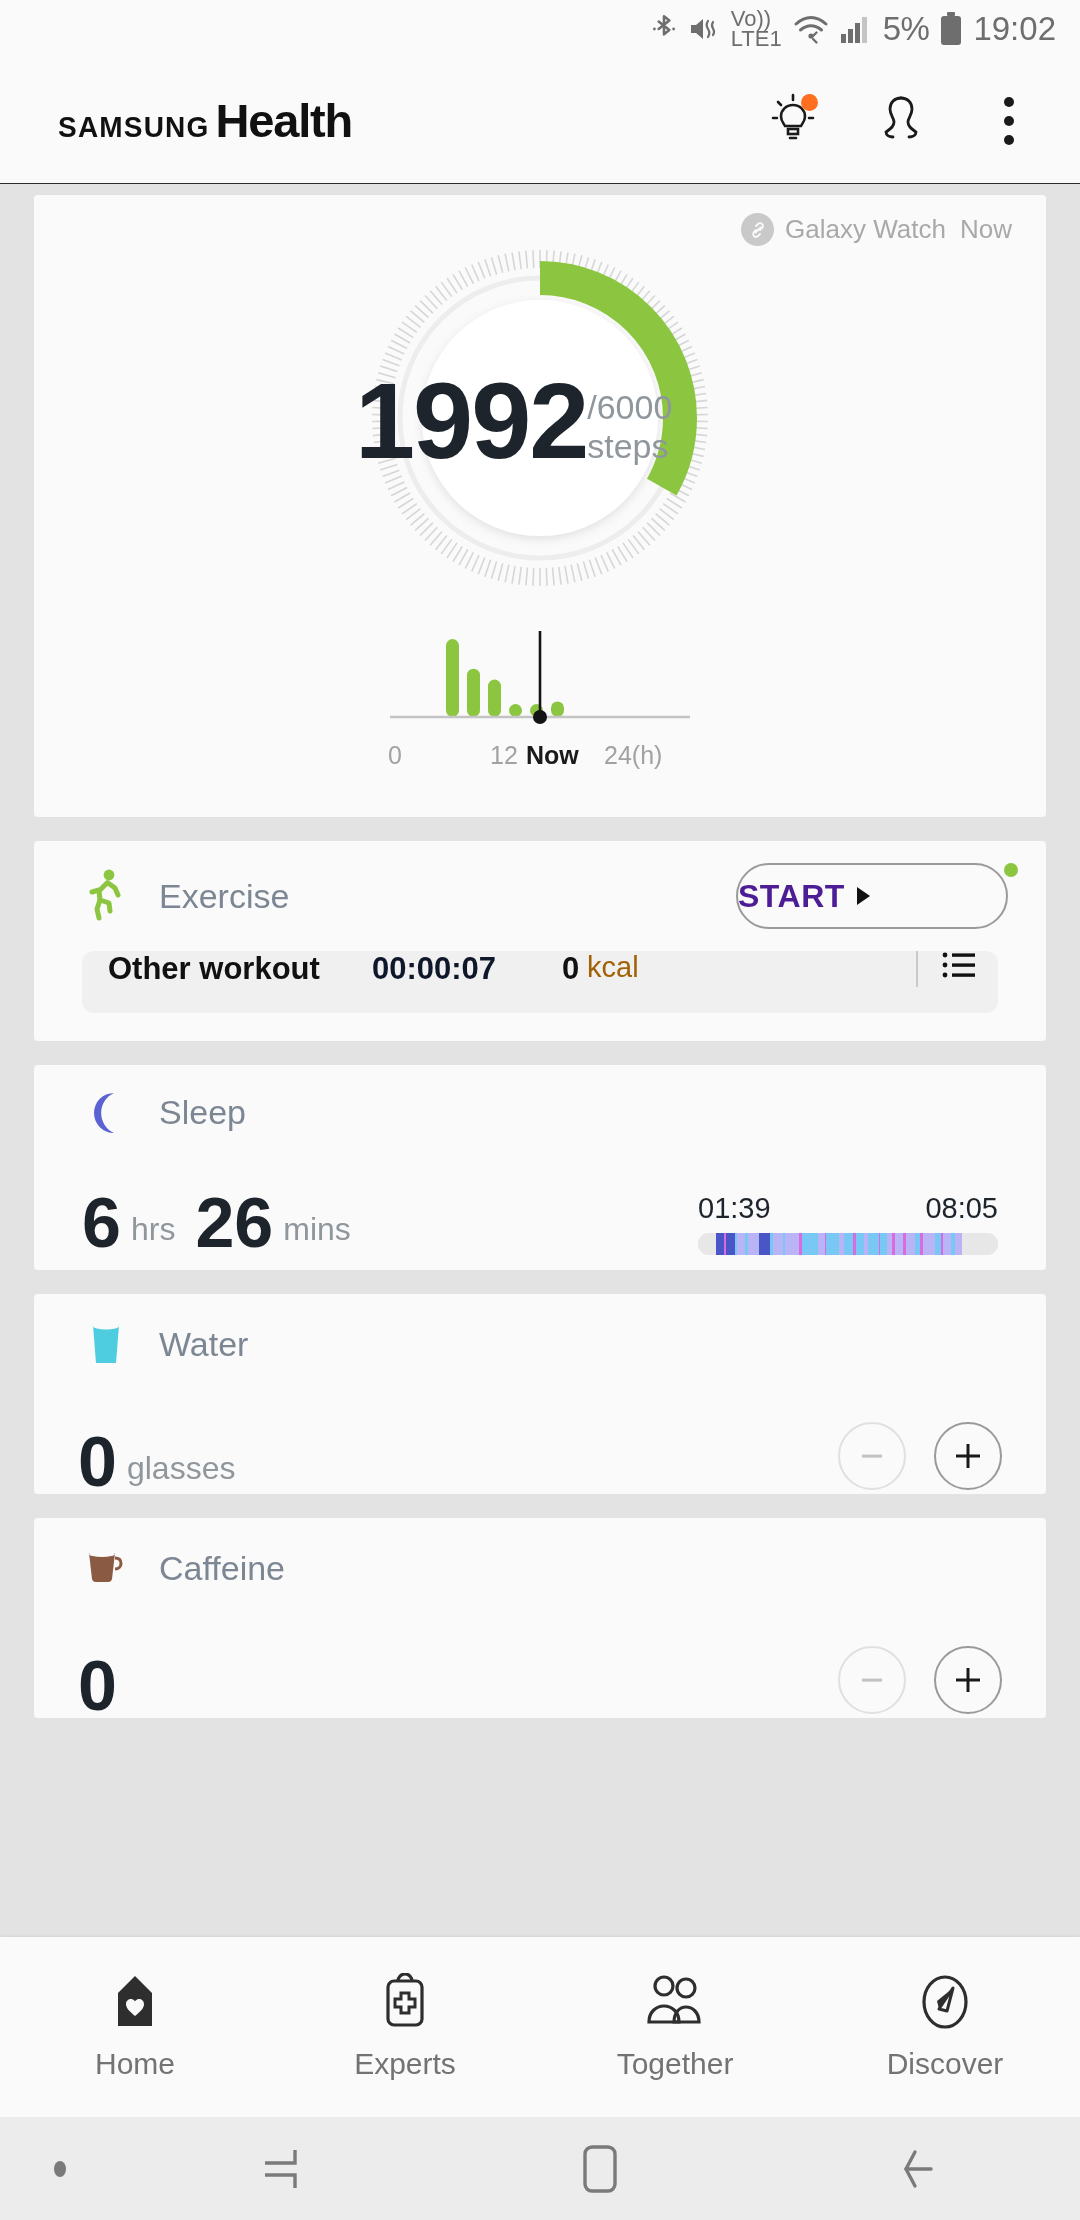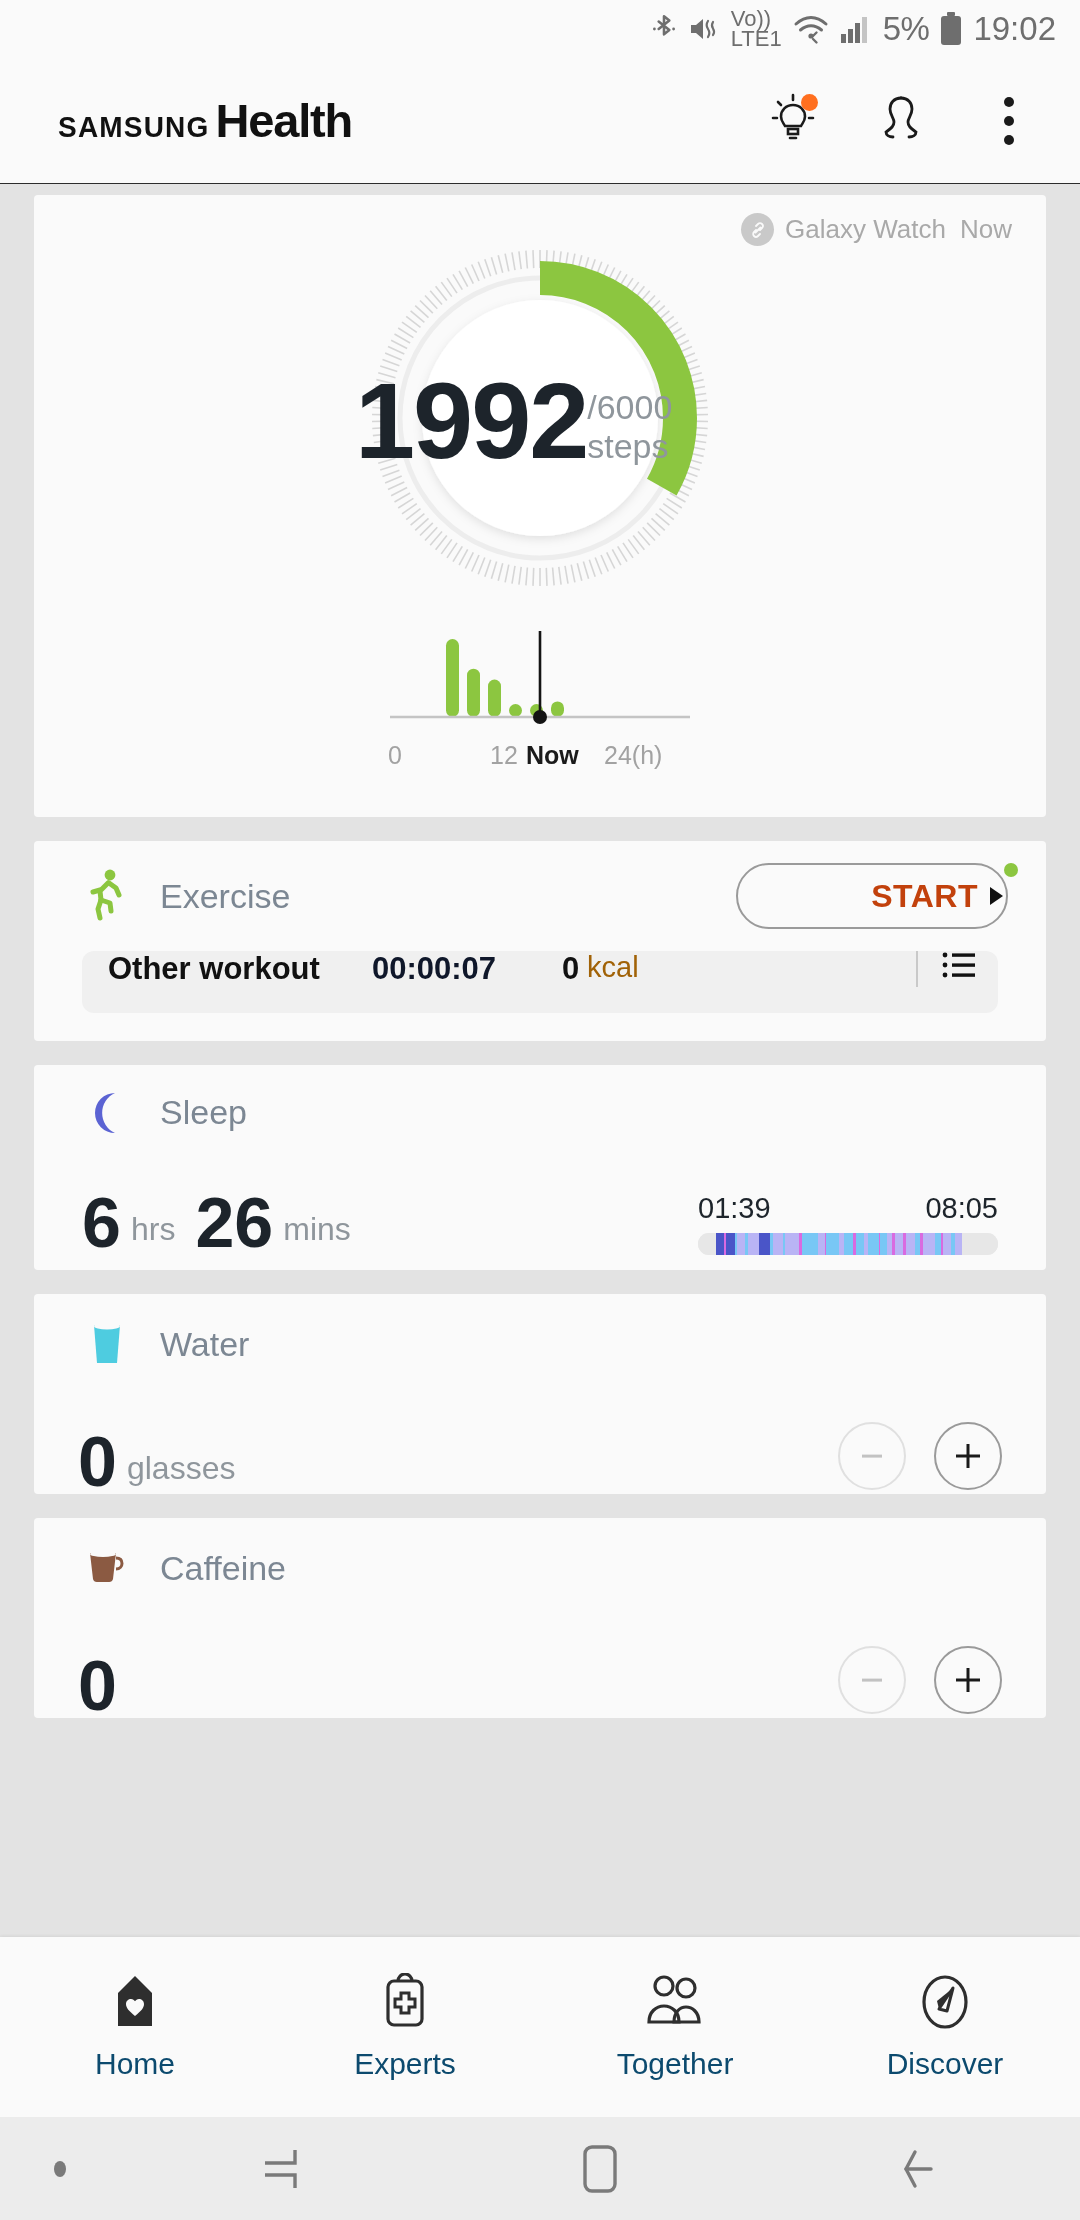--- a/index.html
+++ b/index.html
@@ -98,31 +98,31 @@
   .chart-labels{
     position:relative; width:300px; margin:6px auto 0; height:36px;
   }
   .chart-labels span{ position:absolute; font-size:25px; color:#a2a2a2; top:0; }
   .lbl-now{ color:#1a1a1a !important; font-weight:bold; }
 
   
   .card-exercise{ height:200px; padding:0; }
   .row-head{
     display:flex; align-items:center;
-    height:110px; padding:0 38px 0 28px;margin-left:18px;
+    height:110px; padding:0 38px 0 45px;
   }
   .card-icon{ width:54px; display:flex; justify-content:center; align-items:center; }
   .card-title{ font-size:34px; color:#7c8793; margin-left:26px; }
   .start-btn{
     margin-left:auto;
     width:272px; height:66px;
     border:2px solid #9a9a9a; border-radius:34px;
     background:#fafafa;
-    display:flex; align-items:center; justify-content:flex-end; gap:10px;
-    font-size:32px; font-weight:bold; color:#c2410c; letter-spacing:0.5px;
+    display:flex; align-items:center; justify-content:flex-start; gap:10px;
+    font-size:32px; font-weight:bold; color:#4c1d95; letter-spacing:0.5px;
   }
   .green-dot{
     position:absolute; top:22px; right:28px;
     width:14px; height:14px; border-radius:50%; background:#8cc640;
   }
   .workout-row{
     margin:0 48px; height:62px;
     background:#f0f0f0; border-radius:12px;
     display:flex; align-items:flex-start; padding:0 26px;
     position:relative;
@@ -166,21 +166,21 @@
   .bottomnav{
     position:absolute; left:0; right:0; bottom:103px; height:180px;
     background:#fafafa;
     display:flex; align-items:center;
     box-shadow:0 -1px 3px rgba(0,0,0,0.07);
   }
   .nav-item{
     flex:1; display:flex; flex-direction:column;
     align-items:center; gap:16px;
   }
-  .nav-label{ font-size:30px; color:#0c4a6e; }
+  .nav-label{ font-size:30px; color:#737373; }
 
   
   .androidnav{
     position:absolute; left:0; right:0; bottom:0; height:103px;
     background:#ececec;
     display:flex; align-items:center;
   }
   .and-slot{ flex:1; display:flex; align-items:center; justify-content:center; }
   .and-slot.first{ flex:0 0 120px; }
 </style>

